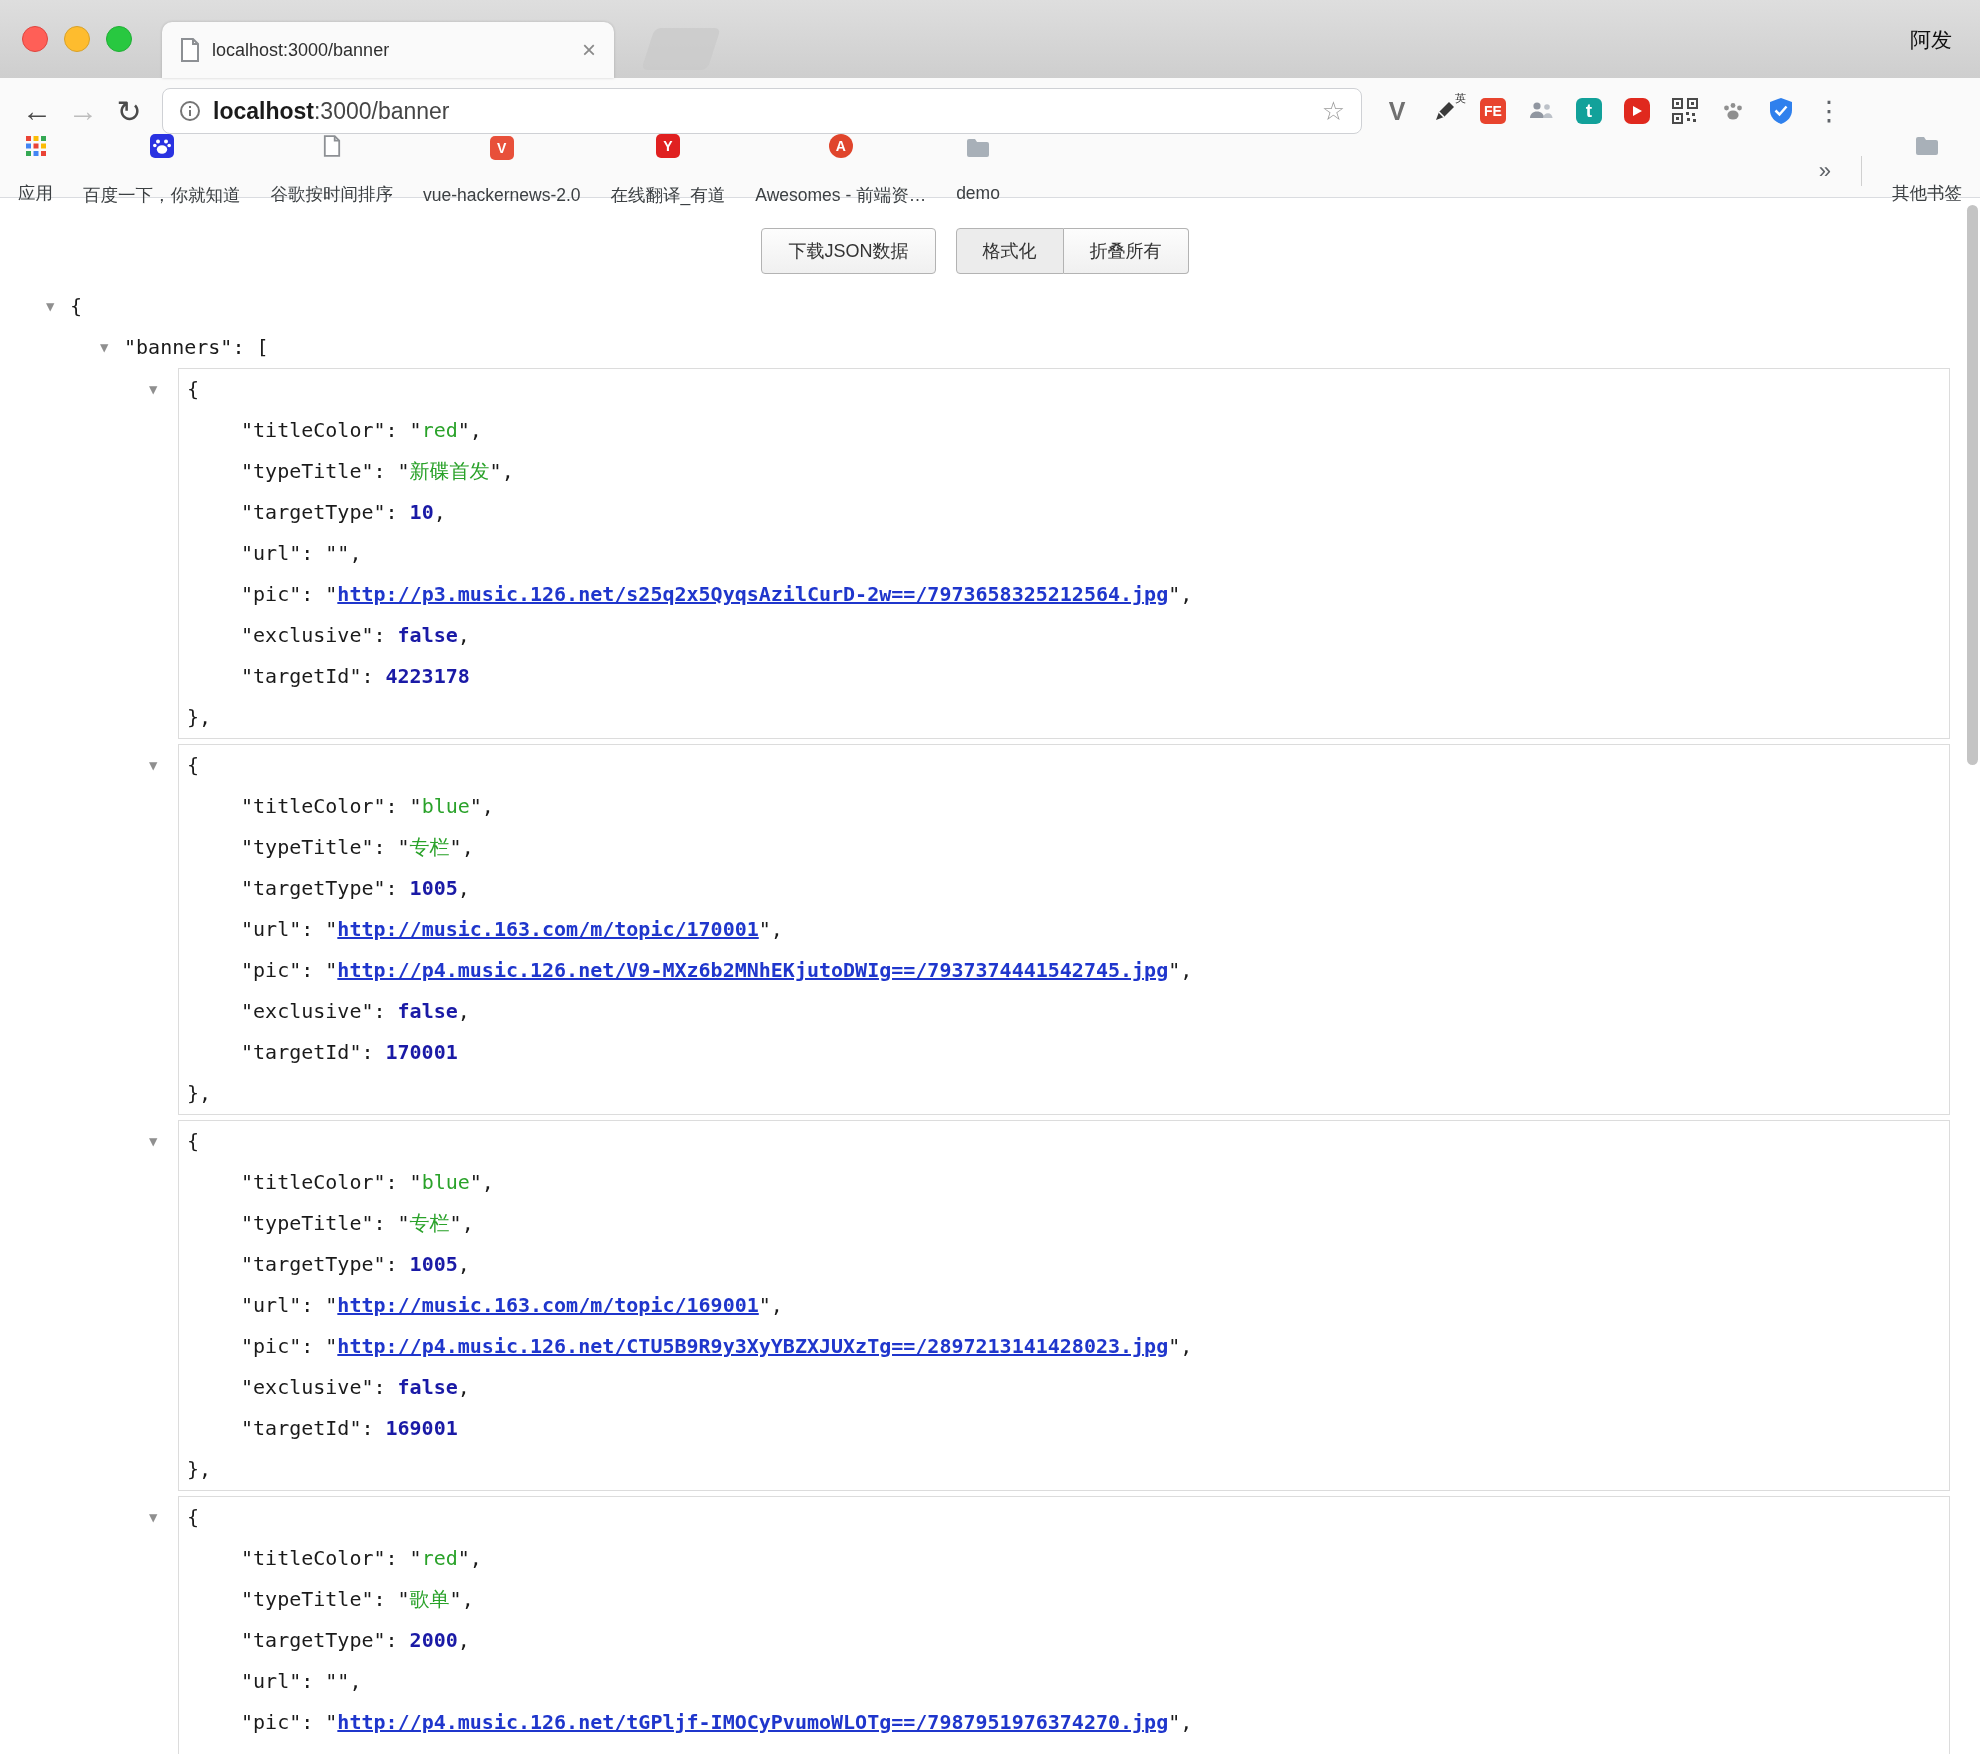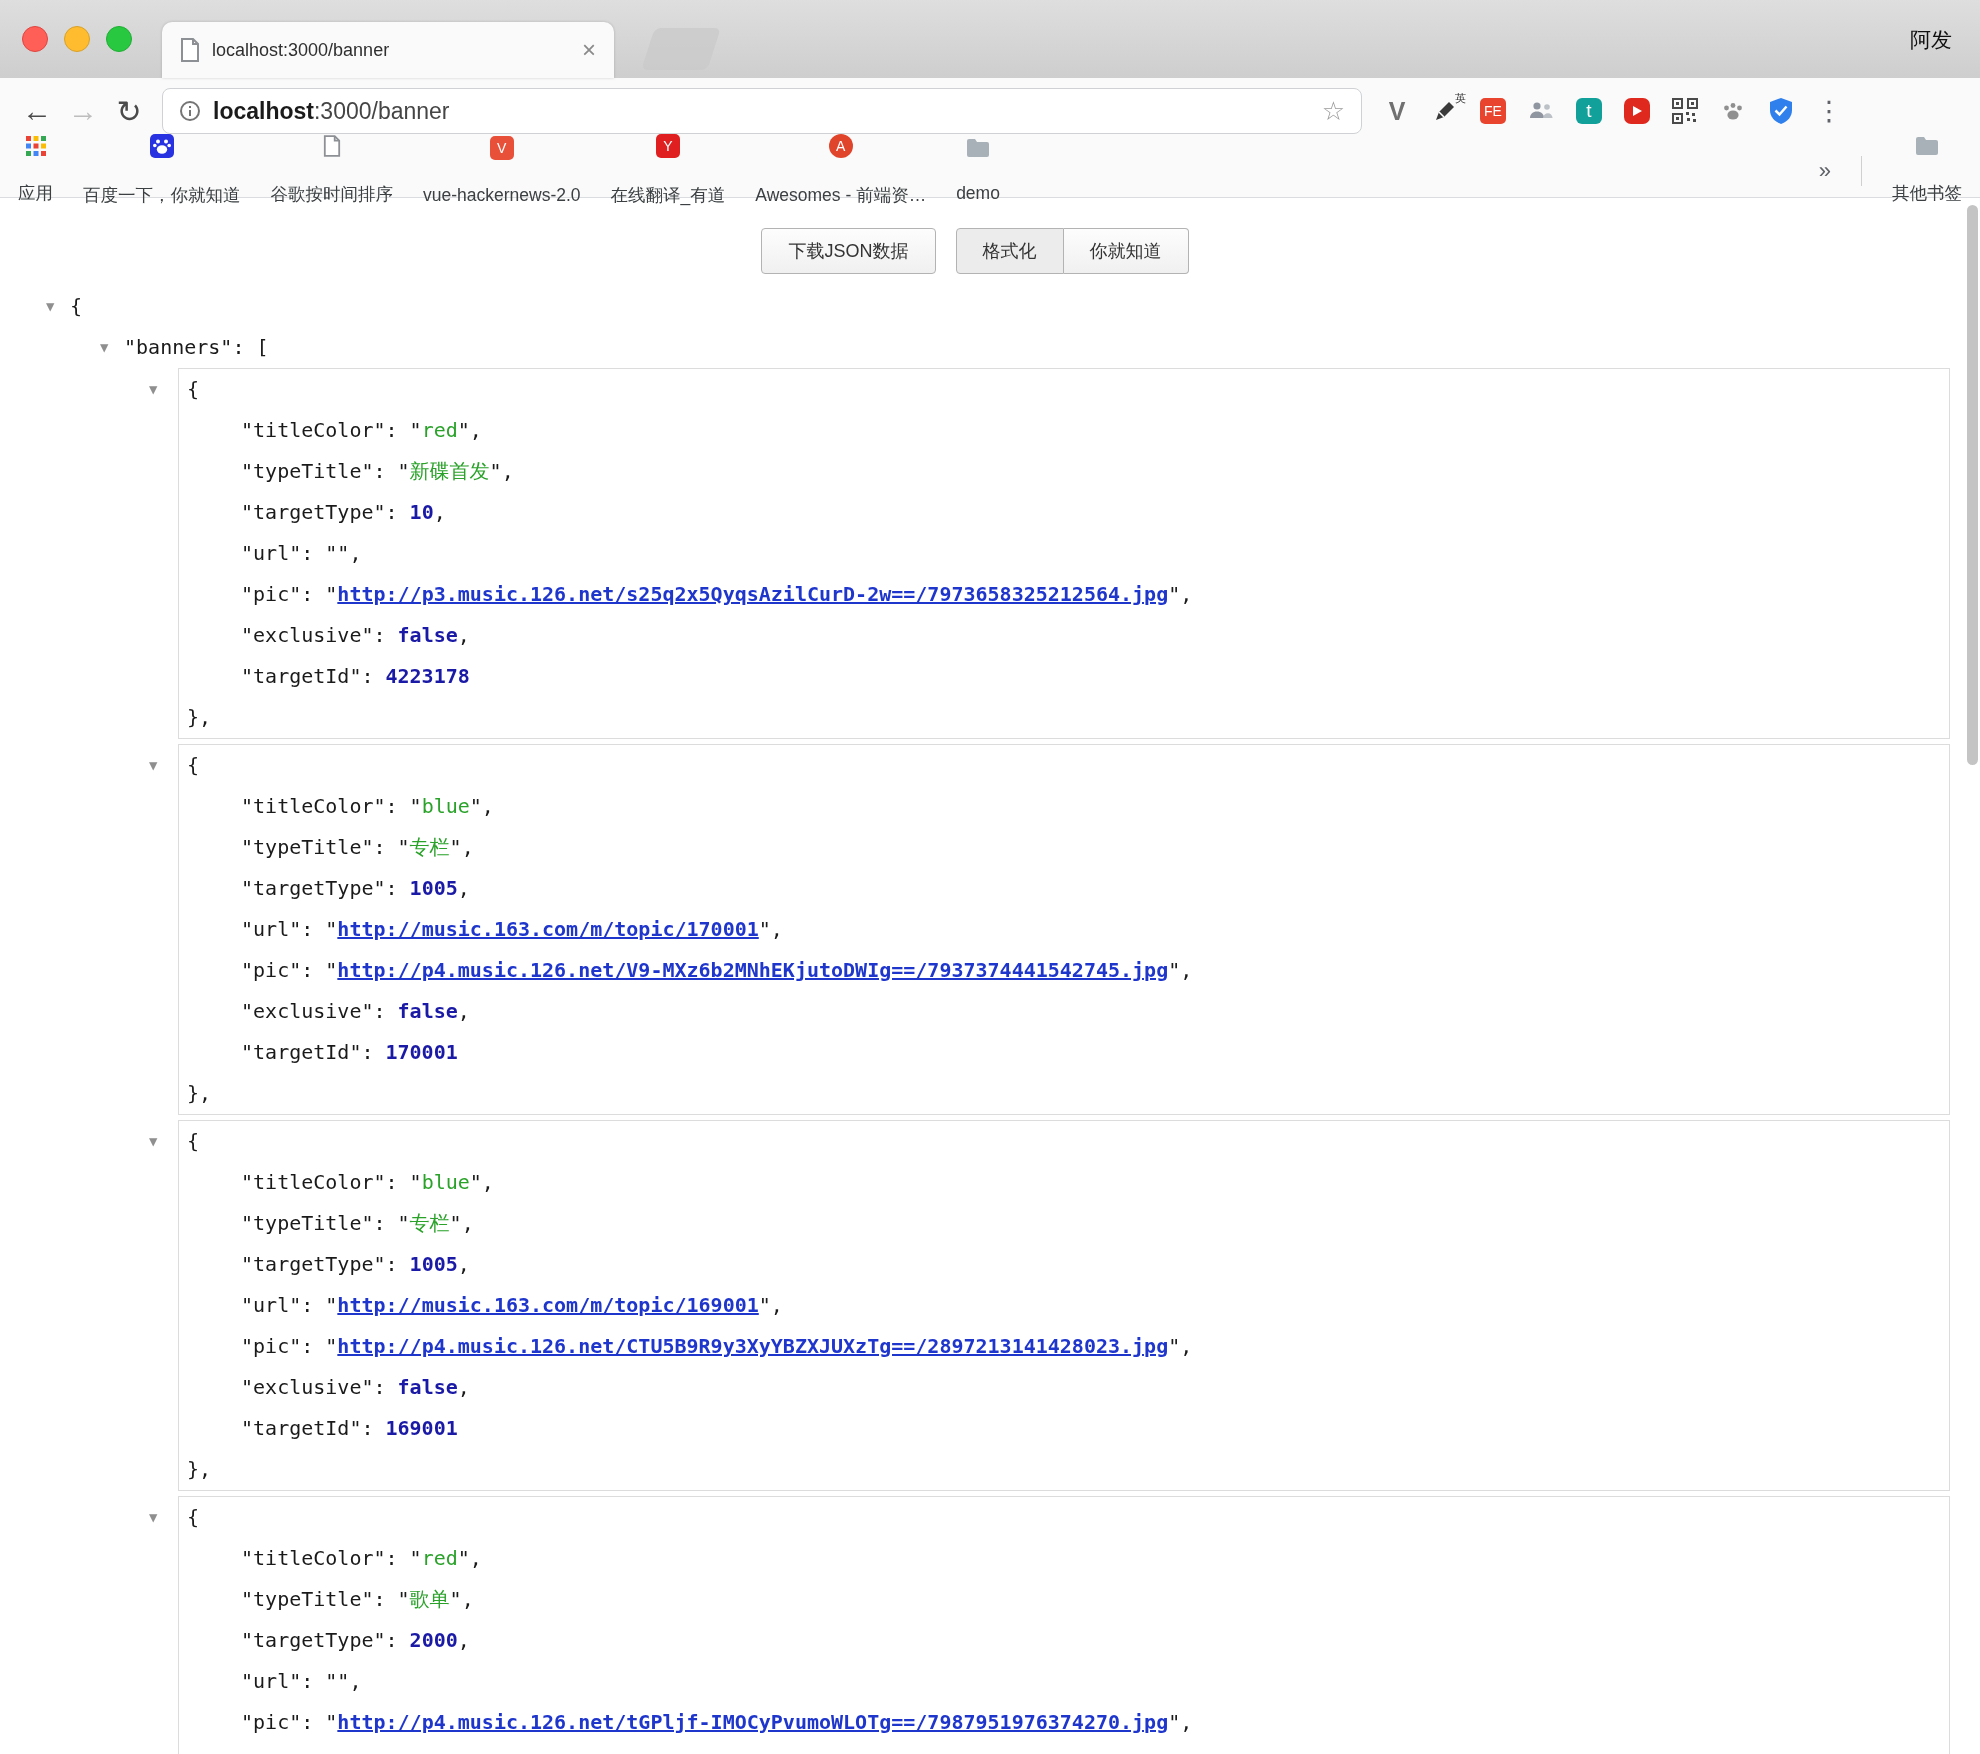--- a/index.html
+++ b/index.html
@@ -34,21 +34,21 @@
   .urlbar { width:1200px; height:46px; background:#fff; border:1px solid #cfd1d5;
     border-radius:8px; display:flex; align-items:center; gap:12px;
     padding:0 16px; margin:0 10px; }
   .url-text { font-size:23px; white-space:nowrap; }
   .url-host { color:#1b1b1b; font-weight:600; }
   .url-path { color:#454545; }
   .star { margin-left:auto; font-size:26px; color:#9a9a9a; cursor:pointer; }
   .extrow { display:flex; align-items:center; gap:6px; margin-left:4px; }
   .ext { width:42px; height:42px; display:flex; align-items:center;
     justify-content:center; position:relative; cursor:pointer; }
-  .badge { width:26px; height:26px; border-radius:5px; color:#fff; font-weight:normal;
+  .badge { width:26px; height:26px; border-radius:5px; color:#fff; font-weight:bold;
     font-size:14px; display:flex; align-items:center; justify-content:center;text-align:center; }
   .badge.round { border-radius:50%; }
   .vimium-v { font-weight:bold; font-size:25px; color:#707070; }
   .en-badge { position:absolute; top:1px; right:0; font-size:11px; color:#333; }
   .menu-dots { font-size:27px; color:#5f6368; }
 
   
   .bookmarks { height:54px; background:#fafafa; border-bottom:1px solid #dadce0;
     display:flex; align-items:center; gap:30px; padding:0 18px;
     font-size:17.5px; color:#3c4043; }
@@ -254,21 +254,21 @@
     </svg>
     <span>其他书签</span>
   </div>
 </div>
 
 <div class="content">
   <div class="page-toolbar">
     <button class="btn">下载JSON数据</button>
     <div class="btn-group">
       <button class="btn">格式化</button>
-      <button class="btn">你就知道</button>
+      <button class="btn">折叠所有</button>
     </div>
   </div>
   <div id="json-tree">
       <div class="jline lvl-root"><span class="tri">▼</span><span class="pun">{</span></div>
       <div class="jline lvl-banners"><span class="tri">▼</span><span class="pun">"</span><span class="key">banners</span><span class="pun">": [</span></div>
       <div class="obj-box">
         <div class="jline open"><span class="tri">▼</span><span class="pun">{</span></div>
         <div class="jline prop"><span class="pun">"</span><span class="key">titleColor</span><span class="pun">": </span><span class="pun">"</span><span class="str">red</span><span class="pun">"</span><span class="pun">,</span></div>
         <div class="jline prop"><span class="pun">"</span><span class="key">typeTitle</span><span class="pun">": </span><span class="pun">"</span><span class="str">新碟首发</span><span class="pun">"</span><span class="pun">,</span></div>
         <div class="jline prop"><span class="pun">"</span><span class="key">targetType</span><span class="pun">": </span><span class="num">10</span><span class="pun">,</span></div>

